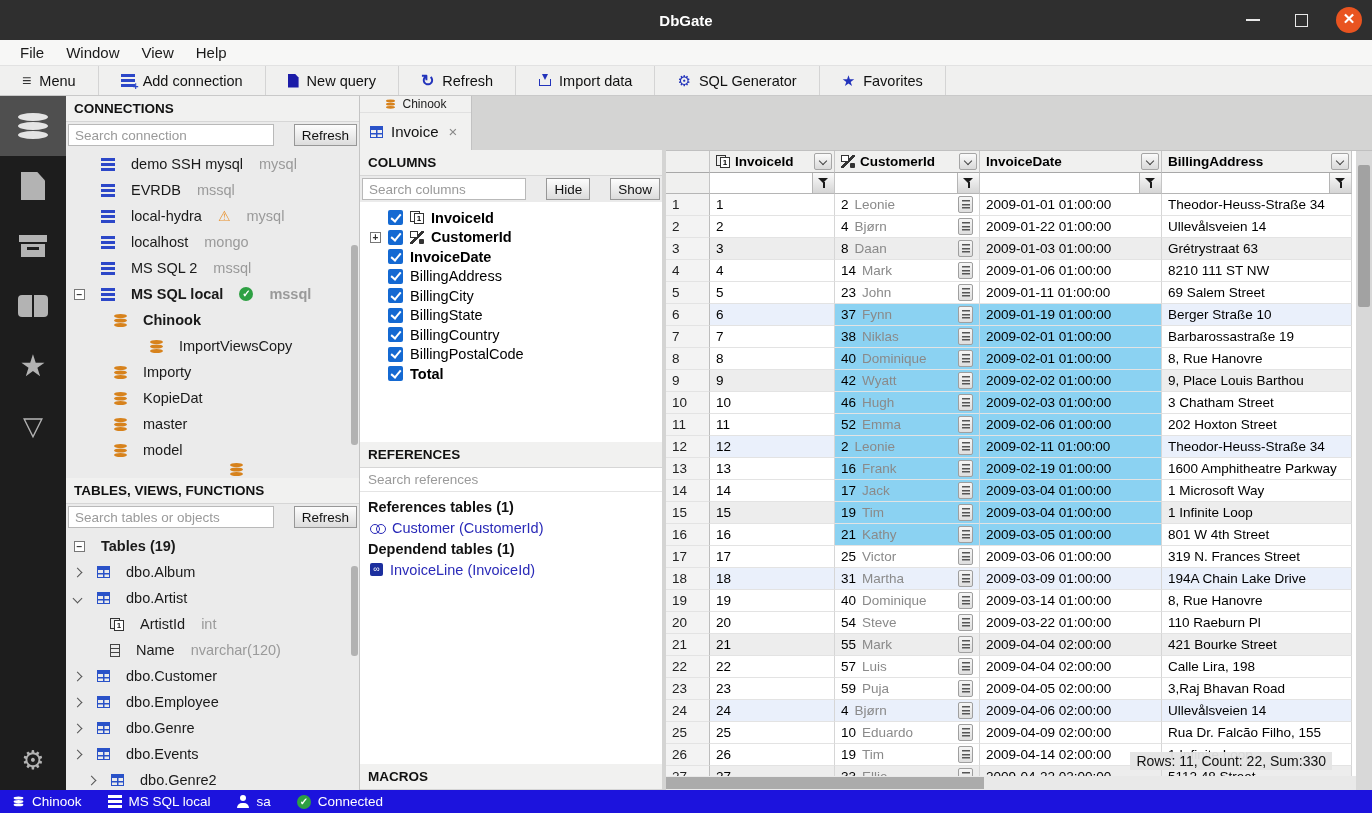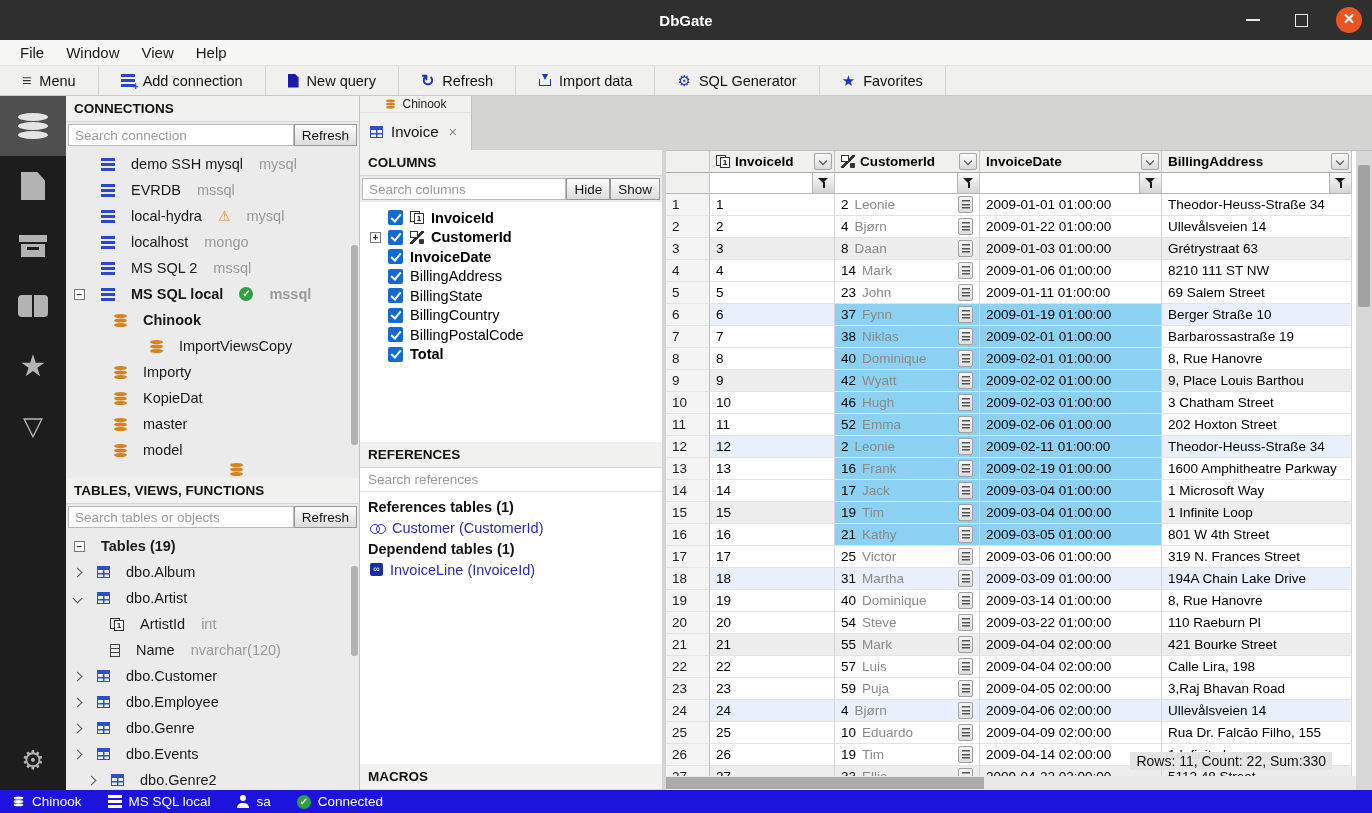--- a/index.html
+++ b/index.html
@@ -106,21 +106,21 @@
   .r-book::before { content:""; position:absolute; left:0; top:0; width:14px; height:22px; background:#b3b3b3; border-radius:4px 0 0 4px; }
   .r-book::after { content:""; position:absolute; right:0; top:0; width:14px; height:22px; background:#b3b3b3; border-radius:0 4px 4px 0; }
   .r-glyph { font-size:30px; color:#b3b3b3; line-height:1; }
   .r-glyph.small { font-size:26px; }
 
   
   .leftpanel { width:294px; background:#ebebeb; border-right:1px solid #c4c4c4;
     display:flex; flex-direction:column; flex:none; position:relative; }
   .panel-header { height:26px; background:#f1f1f0; border-bottom:1px solid #d6d6d6;
     font-weight:bold; font-size:13.5px; color:#111; display:flex; align-items:center; padding:0 8px; flex:none; }
-  .search-row { height:26px; display:flex; align-items:flex-start; padding:2px 2px 2px 2px; gap:0; flex:none; }
+  .search-row { height:26px; display:flex; align-items:flex-start; padding:2px 2px 2px 2px; gap:20px; flex:none; }
   .search-row input { flex:1; height:22px; border:1px solid #b9b9b9; font-size:13.5px;
     padding:0 6px; font-family:inherit; color:#333; min-width:0; background:#fff; }
   .search-row input::placeholder { color:#9a9a9a; }
   .btn { height:22px; background:linear-gradient(#fdfdfd,#dcdcdc); border:1px solid #979797;
     font-size:13.5px; padding:0 7px; color:#111; display:flex; align-items:center; flex:none; }
   .conn-list { height:330px; overflow:hidden; flex:none; padding-top:3px; }
   .tree-row { height:26px; display:flex; align-items:center; gap:16px; font-size:14.5px; color:#1a1a1a; }
   .tree-row .sec { color:#9a9a9a; }
   .tree-row.bold { font-weight:bold; }
   .sq-exp { width:11px; height:11px; border:1px solid #777; background:#fff; font-size:10px;
@@ -462,20 +462,25 @@
             <span>InvoiceDate</span>
           </div>
           <div class="col-row">
             <span class="exp-slot"></span>
             <span class="checkbox"></span>
             <span>BillingAddress</span>
           </div>
           <div class="col-row">
             <span class="exp-slot"></span>
             <span class="checkbox"></span>
+            <span>BillingCity</span>
+          </div>
+          <div class="col-row">
+            <span class="exp-slot"></span>
+            <span class="checkbox"></span>
             <span>BillingState</span>
           </div>
           <div class="col-row">
             <span class="exp-slot"></span>
             <span class="checkbox"></span>
             <span>BillingCountry</span>
           </div>
           <div class="col-row">
             <span class="exp-slot"></span>
             <span class="checkbox"></span>

